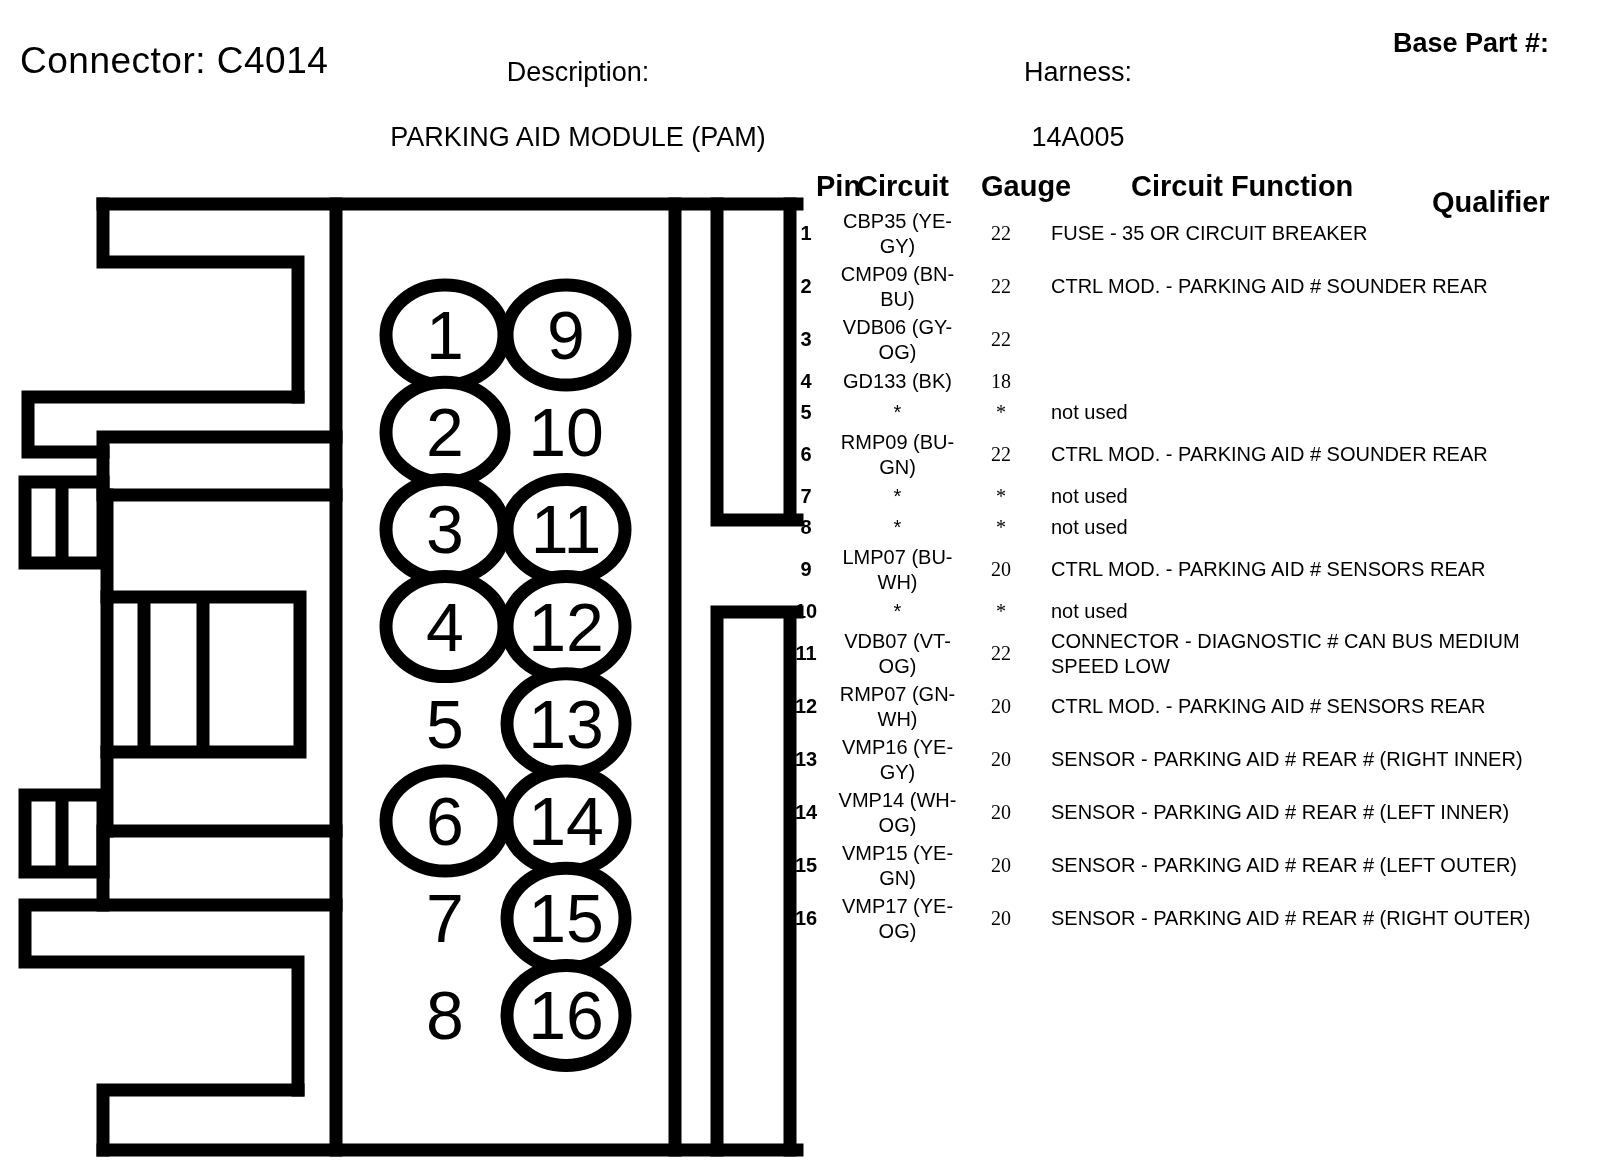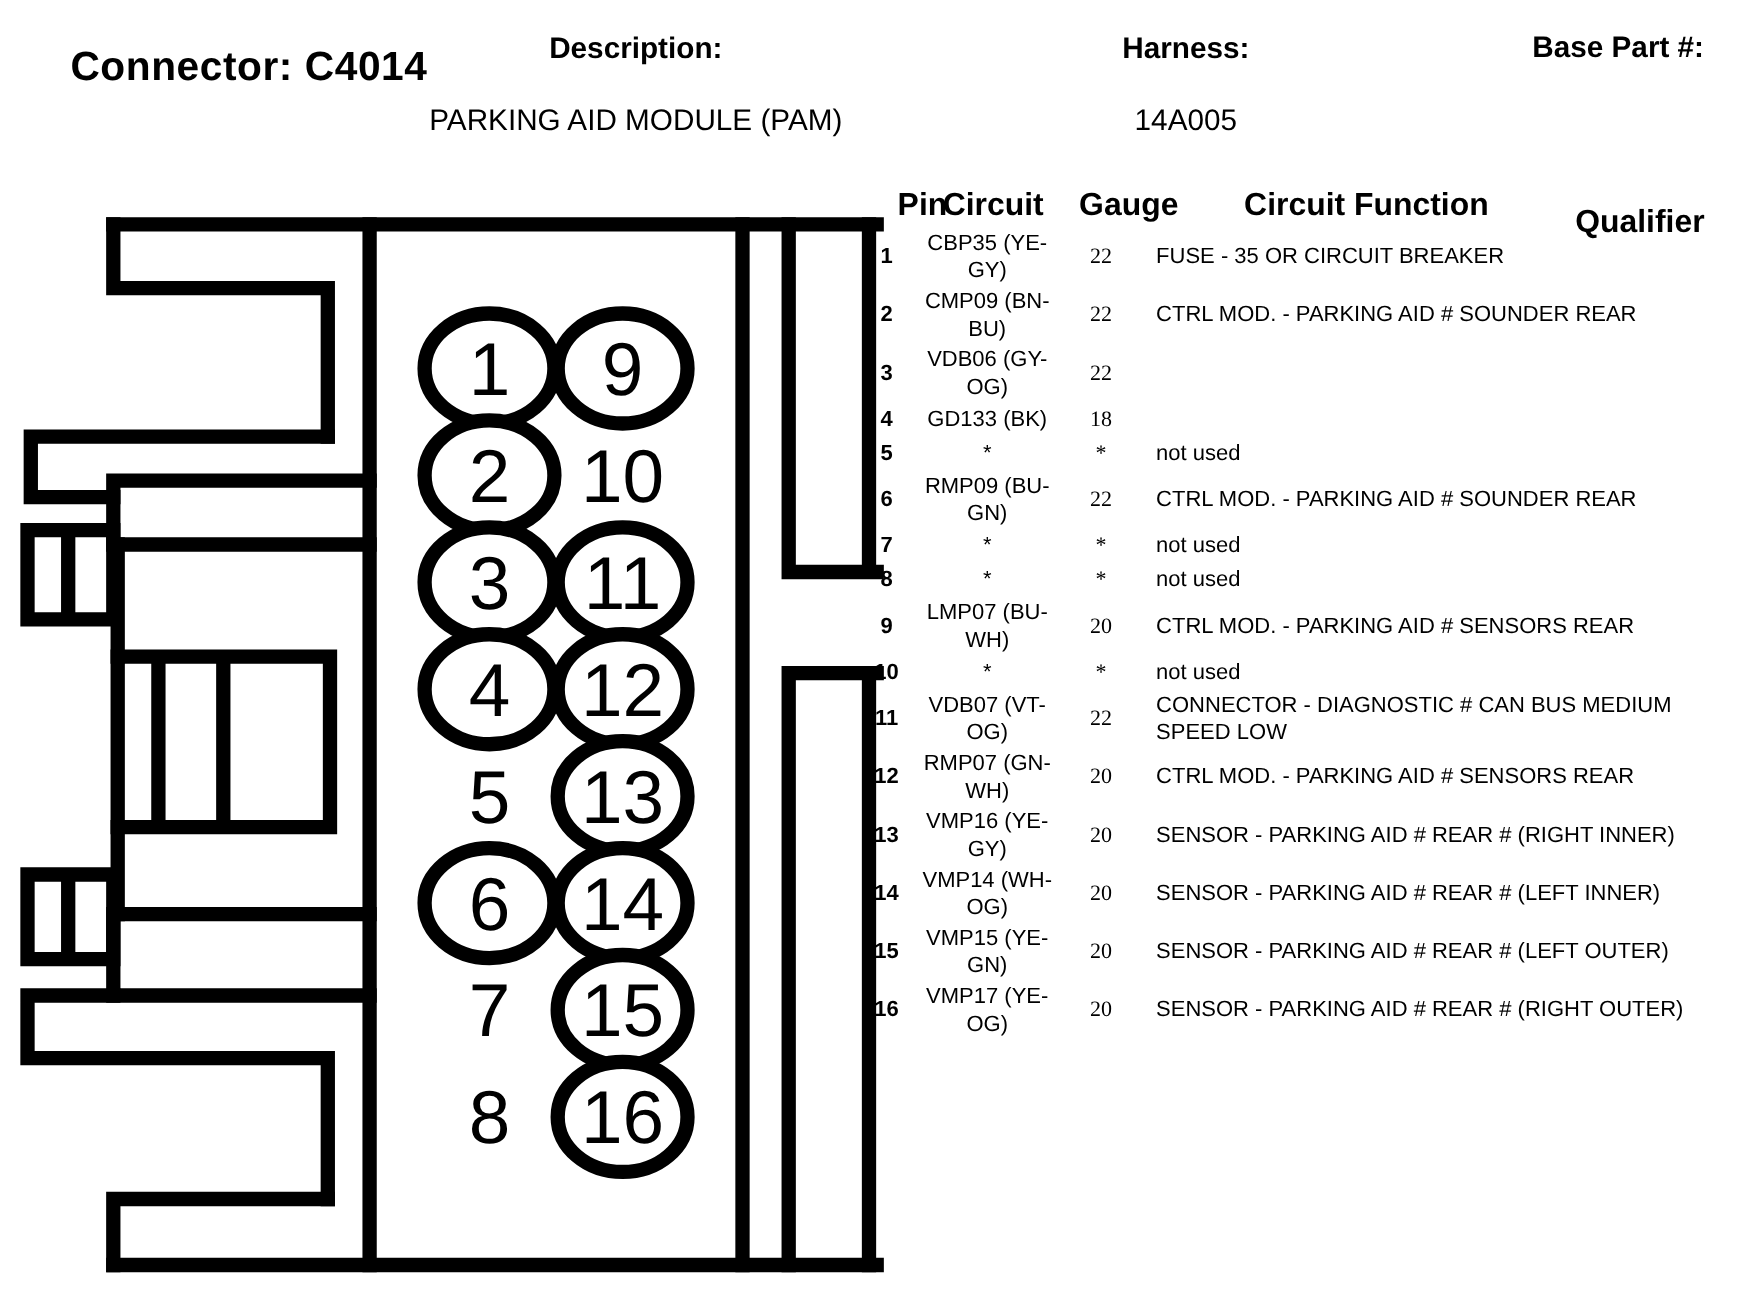--- a/index.html
+++ b/index.html
@@ -3,26 +3,26 @@
 <meta charset="utf-8">
 <style>
   html,body{margin:0;padding:0;background:#fff;}
   body{
     width:1600px;height:1176px;position:relative;overflow:hidden;
     font-family:"Liberation Sans", sans-serif;color:#000;
   }
   
   .hdr-connector{
     position:absolute;left:20px;top:40px;
-    font-size:37px;font-weight:bold;letter-spacing:0.5px;margin-left:44px;
+    font-size:37px;font-weight:normal;letter-spacing:0.5px;
   }
   .hdr-block{position:absolute;text-align:center;}
   .hdr-desc{left:378px;top:28px;width:400px;}
   .hdr-harness{left:978px;top:28px;width:200px;}
-  .hdr-label{font-size:27px;font-weight:bold;line-height:32px;}
+  .hdr-label{font-size:27px;font-weight:normal;line-height:32px;margin-top:28px;}
   .hdr-value{font-size:27px;line-height:34px;margin-top:32px;}
   .hdr-basepart{
     position:absolute;left:1393px;top:28px;
     font-size:27px;font-weight:bold;
   }
   
   .diagram-svg{position:absolute;left:0;top:0;}
   
   .tbl-header{position:absolute;top:170px;left:0;font-size:29px;font-weight:bold;}
   .tbl-header span{position:absolute;top:0;white-space:nowrap;}

